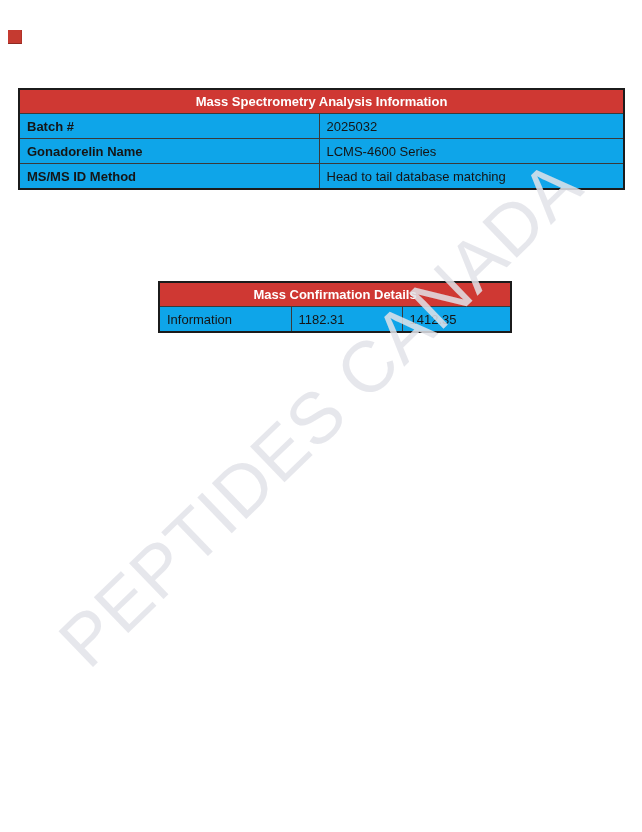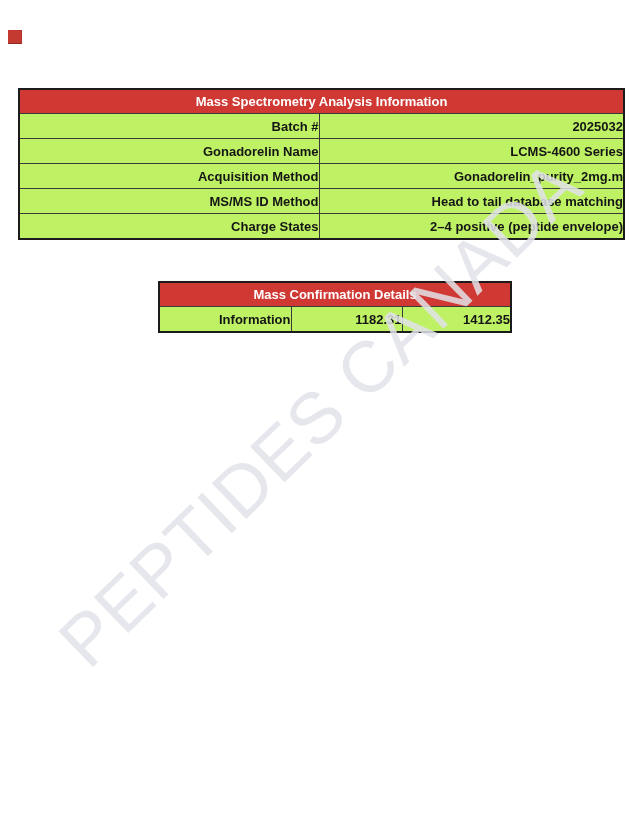--- a/index.html
+++ b/index.html
@@ -19,47 +19,47 @@
     position: absolute; left: 8px; top: 30px;
     width: 13px; height: 13px;
     background: #c53a30;
     border-bottom: 1px solid #8e2a22;
     border-right: 1px solid #b03228;
   }
   table {
     border-collapse: collapse;
     table-layout: fixed;
     position: absolute;
-    background: #bef264;
+    background: #0ea5e9;
     color: #151515;
   }
   .t1 { left: 18px; top: 88px; width: 605px; }
   .t2 { left: 158px; top: 281px; width: 352px; }
   table, .t1, .t2 { border: 2px solid #1b1b1b; }
   th, td {
     border: 1px solid #3a3a3a;
     font-size: 13px;
     padding: 0 0 0 7px;
-    text-align: right;
+    text-align: left;
     vertical-align: middle;
     white-space: nowrap;
     overflow: hidden;
   }
   th.banner {
     background: #cf3833;
     color: #ffffff;
     text-align: center;
     font-weight: bold;
     height: 23px;
     padding: 0;
   }
   .t1 td { height: 24px; }
   .t2 td, .t2 th.colhead { height: 24px; }
   td.lbl, th.colhead { font-weight: bold; }
-  td.val, td.cell { font-weight: bold; }
+  td.val, td.cell { font-weight: normal; }
   .watermark {
     position: absolute;
     left: 320px; top: 413px;
     transform: translate(-50%, -50%) rotate(-44deg);
     transform-origin: center center;
     font-size: 72px;
     font-weight: 300;
     letter-spacing: 1px;
     color: rgba(226, 227, 233, 0.85);
     white-space: nowrap;
@@ -87,30 +87,22 @@
     <tbody>
       <tr>
         <td class="lbl">Batch #</td>
         <td class="val">2025032</td>
       </tr>
       <tr>
         <td class="lbl">Gonadorelin Name</td>
         <td class="val">LCMS-4600 Series</td>
       </tr>
       <tr>
-        <td class="lbl">Acquisition Method</td>
-        <td class="val">Gonadorelin_purity_2mg.m</td>
-      </tr>
-      <tr>
         <td class="lbl">MS/MS ID Method</td>
         <td class="val">Head to tail database matching</td>
-      </tr>
-      <tr>
-        <td class="lbl">Charge States</td>
-        <td class="val">2–4 positive (peptide envelope)</td>
       </tr>
     </tbody>
   </table>
 
   <table class="t2">
     <colgroup>
         <col style="width:132px">
         <col style="width:111px">
         <col style="width:109px">
       </colgroup>

